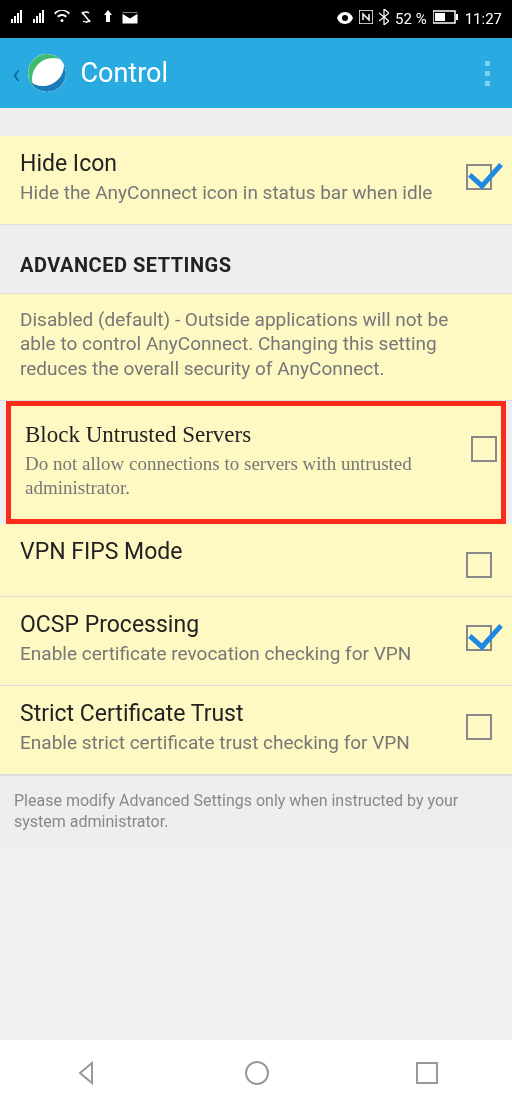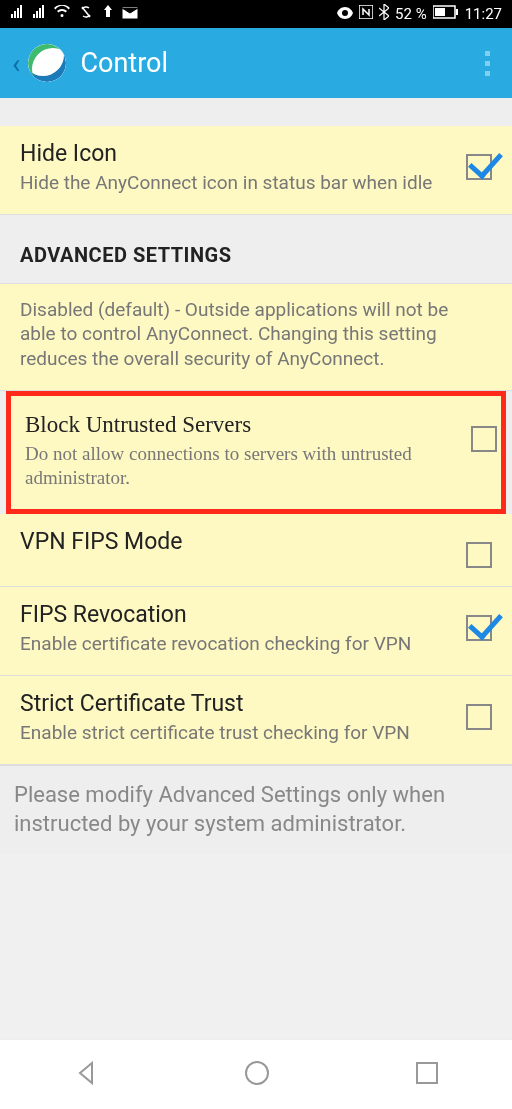--- a/index.html
+++ b/index.html
@@ -1,18 +1,18 @@
 <!DOCTYPE html>
 <html><head>
 <meta charset="utf-8">
 <style>
   * { box-sizing: border-box; margin: 0; padding: 0; }
   html, body { width: 512px; height: 1109px; font-family: Roboto, Arial, sans-serif; background: #f0f0f0; overflow: hidden; }
   
-  .status-bar { height: 28px; background: #000; color: #fff; display: flex; align-items: center; justify-content: space-between; padding: 0 10px; font-size: 15px; }
+  .status-bar { height: 38px; background: #000; color: #fff; display: flex; align-items: center; justify-content: space-between; padding: 0 10px; font-size: 15px; }
   .status-left { display: flex; gap: 8px; align-items: center; }
   .status-right { display: flex; gap: 6px; align-items: center; }
   .status-bar svg { fill: #fff; }
   
   .app-bar { height: 70px; background: #29abe2; display: flex; align-items: center; padding: 0 12px; }
   .back-arrow { color: #0a6ea0; font-size: 28px; margin-right: 8px; }
   .app-icon { width: 38px; height: 38px; border-radius: 50%; background: #fff; position: relative; overflow: hidden; margin-right: 14px; }
   .app-icon::before { content:""; position:absolute; width:38px; height:38px; border-radius:50%; box-shadow: inset 6px 6px 0 -2px #3fbb6f, inset -4px -8px 0 -2px #1a7bb8; }
   .app-title { color: #fff; font-size: 27px; font-weight: 400; flex: 1; }
   .overflow { display: flex; flex-direction: column; gap: 5px; padding: 10px; }
@@ -26,21 +26,21 @@
   .setting-title { font-size: 23px; color: #222; margin-bottom: 4px; }
   .setting-desc { font-size: 19px; color: #777; line-height: 1.3; }
   .checkbox { width: 26px; height: 26px; border: 2px solid #888; margin-top: 14px; position: relative; flex-shrink: 0; }
   .checkbox.checked::after { content:""; position:absolute; left:2px; top:-4px; width:26px; height:14px; border-left:5px solid #1e88e5; border-bottom:5px solid #1e88e5; transform: rotate(-48deg); }
   
   .section-header { padding: 28px 20px 16px 20px; font-size: 20px; font-weight: 700; color: #222; letter-spacing: 0.5px; border-bottom: 1px solid #ddd; }
   
   .highlight-box { border: 5px solid #ff2a1a; margin: 0 6px; }
   .highlight-box .setting-row { border-bottom: none; padding: 16px 4px 18px 14px; font-family: Liberation Serif, serif; }
   
-  .footer-note { padding: 14px 14px; font-size: 22px; color: #888; line-height: 1.35; border-top: 1px solid #ddd; }
+  .footer-note { padding: 14px 14px; font-size: 16px; color: #888; line-height: 1.35; border-top: 1px solid #ddd; }
   
   .nav-bar { position: absolute; bottom: 0; left: 0; right: 0; height: 70px; background: #fff; display: flex; align-items: center; justify-content: space-around; border-top: 1px solid #eee; }
   .nav-bar svg { stroke: #999; fill: none; stroke-width: 2; }
 </style>
 </head>
 <body>
 
 <div class="status-bar">
   <div class="status-left">
     <span>
@@ -145,21 +145,21 @@
 
   <div class="setting-row">
     <div class="setting-text">
       <div class="setting-title">VPN FIPS Mode</div>
     </div>
     <div class="checkbox"></div>
   </div>
 
   <div class="setting-row">
     <div class="setting-text">
-      <div class="setting-title">FIPS Revocation</div>
+      <div class="setting-title">OCSP Processing</div>
       <div class="setting-desc">Enable certificate revocation checking for VPN</div>
     </div>
     <div class="checkbox checked"></div>
   </div>
 
   <div class="setting-row">
     <div class="setting-text">
       <div class="setting-title">Strict Certificate Trust</div>
       <div class="setting-desc">Enable strict certificate trust checking for VPN</div>
     </div>

